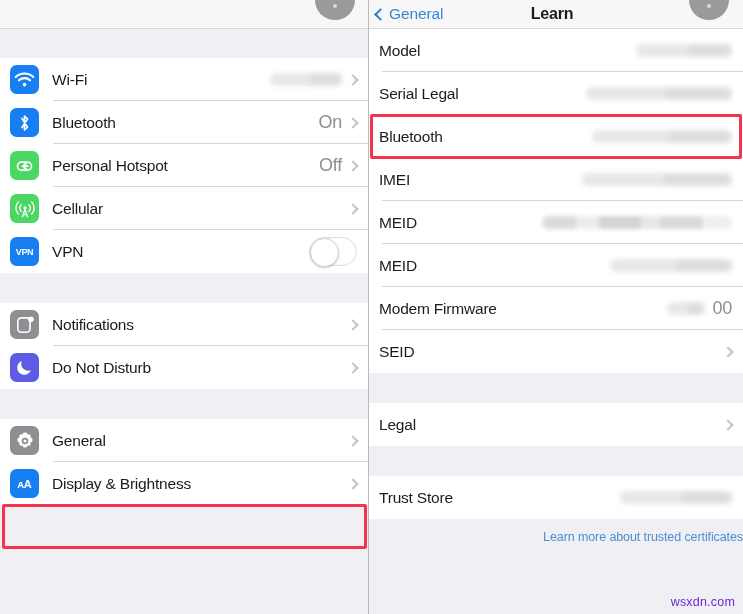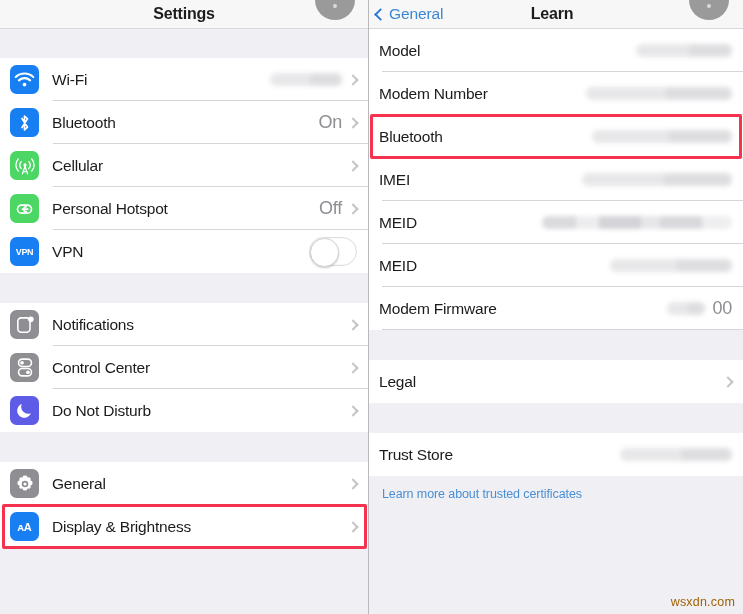--- a/index.html
+++ b/index.html
@@ -101,38 +101,37 @@
   }
 
   
   .hl{
     position:absolute; border:3.5px solid #f5334f; border-radius:2px;
     pointer-events:none; z-index:9;
   }
 
   
   .link-row{
-    background:#efeff4; padding:8px 0 0 13px; height:32px;
+    background:#efeff4; padding:8px 0 0 13px; height:32px;text-align:right;
   }
   .link-text{ font-size:12.5px; color:#4a8fd4; letter-spacing:-0.1px; cursor:pointer; }
 
   .watermark{
     position:absolute; right:8px; bottom:5px; font-size:12.5px;
-    color:#a16207; letter-spacing:0.2px; z-index:10;
+    color:#6d28d9; letter-spacing:0.2px; z-index:10;
   }
 </style>
 </head>
 <body>
 
 <div class="screen">
 
   <div class="pane pane-left">
 
     <div class="navbar">
-      <div class="nav-title">Settings</div>
       <div class="circle-badge circle-left">
         <span class="dot"></span>
       </div>
     </div>
 
     <div class="gap" style="height:29px"></div>
     <div class="list" id="left-sec-0">
         <div class="row sep">
           <span class="app-icon" style="background: rgb(24, 127, 242);">
             <svg width="21" height="16" viewBox="0 0 24 18">
@@ -154,44 +153,44 @@
             </svg>
           </span>
           <span class="row-label">Bluetooth</span>
           <span class="row-right">
             <span class="row-value">On</span>
             <span class="chevron"></span>
           </span>
         </div>
         <div class="row sep">
           <span class="app-icon" style="background: rgb(76, 214, 100);">
+            <svg width="21" height="18" viewBox="0 0 24 20">
+              <path d="M15.4 5.6a4.6 4.6 0 0 1 0 9.2H8.6a4.6 4.6 0 0 1 0-9.2zM9.6 10.2h6.2" style="fill:none;stroke:#fff;stroke-width:1.7;stroke-linecap:round;stroke-linejoin:round;stroke-width:1.9"></path>
+              <path d="M14 7.4a2.8 2.8 0 0 0 0 5.6" style="fill:none;stroke:#fff;stroke-width:1.7;stroke-linecap:round;stroke-linejoin:round;stroke-width:1.9"></path>
+            </svg>
+          </span>
+          <span class="row-label">Personal Hotspot</span>
+          <span class="row-right">
+            <span class="row-value">Off</span>
+            <span class="chevron"></span>
+          </span>
+        </div>
+        <div class="row sep">
+          <span class="app-icon" style="background: rgb(76, 214, 100);">
             <svg width="22" height="20" viewBox="0 0 24 22">
               <path d="M4.6 3.4a9.6 9.6 0 0 0 0 13.2M19.4 3.4a9.6 9.6 0 0 1 0 13.2M7.8 6.2a5.2 5.2 0 0 0 0 7.6M16.2 6.2a5.2 5.2 0 0 1 0 7.6" style="fill:none;stroke:#fff;stroke-width:1.7;stroke-linecap:round;stroke-linejoin:round;stroke-width:1.5"></path>
               <circle cx="12" cy="9.8" r="1.7" fill="#fff"></circle>
               <path d="M12 11.4 9.2 19.6M12 11.4l2.8 8.2M9.8 17.2h4.4" style="fill:none;stroke:#fff;stroke-width:1.7;stroke-linecap:round;stroke-linejoin:round;stroke-width:1.4"></path>
             </svg>
           </span>
           <span class="row-label">Cellular</span>
           <span class="row-right">
             <span class="chevron"></span>
           </span>
         </div>
-        <div class="row sep">
-          <span class="app-icon" style="background: rgb(76, 214, 100);">
-            <svg width="21" height="18" viewBox="0 0 24 20">
-              <path d="M15.4 5.6a4.6 4.6 0 0 1 0 9.2H8.6a4.6 4.6 0 0 1 0-9.2zM9.6 10.2h6.2" style="fill:none;stroke:#fff;stroke-width:1.7;stroke-linecap:round;stroke-linejoin:round;stroke-width:1.9"></path>
-              <path d="M14 7.4a2.8 2.8 0 0 0 0 5.6" style="fill:none;stroke:#fff;stroke-width:1.7;stroke-linecap:round;stroke-linejoin:round;stroke-width:1.9"></path>
-            </svg>
-          </span>
-          <span class="row-label">Personal Hotspot</span>
-          <span class="row-right">
-            <span class="row-value">Off</span>
-            <span class="chevron"></span>
-          </span>
-        </div>
         <div class="row">
           <span class="app-icon" style="background: rgb(24, 127, 242);">
             <span class="icon-text">VPN</span>
           </span>
           <span class="row-label">VPN</span>
           <span class="row-right">
             <span class="toggle">
               <span class="knob"></span>
             </span>
           </span>
@@ -200,34 +199,20 @@
     <div class="gap" style="height:30px"></div>
     <div class="list" id="left-sec-1">
         <div class="row sep">
           <span class="app-icon" style="background: rgb(142, 142, 147);">
             <svg width="20" height="20" viewBox="0 0 24 24">
               <rect x="3.4" y="3.4" width="14.6" height="17.2" rx="4.2" style="fill:none;stroke:#fff;stroke-width:1.7;stroke-linecap:round;stroke-linejoin:round;stroke-width:1.9"></rect>
               <circle cx="19" cy="5.2" r="3.4" fill="#fff"></circle>
             </svg>
           </span>
           <span class="row-label">Notifications</span>
-          <span class="row-right">
-            <span class="chevron"></span>
-          </span>
-        </div>
-        <div class="row sep">
-          <span class="app-icon" style="background: rgb(142, 142, 147);">
-            <svg width="18" height="21" viewBox="0 0 20 24">
-              <rect x="2.6" y="2.4" width="14.8" height="8.4" rx="4.2" style="fill:none;stroke:#fff;stroke-width:1.7;stroke-linecap:round;stroke-linejoin:round;stroke-width:1.8"></rect>
-              <circle cx="6.6" cy="6.6" r="2.1" fill="#fff"></circle>
-              <rect x="2.6" y="13.2" width="14.8" height="8.4" rx="4.2" style="fill:none;stroke:#fff;stroke-width:1.7;stroke-linecap:round;stroke-linejoin:round;stroke-width:1.8"></rect>
-              <circle cx="13.4" cy="17.4" r="2.1" fill="#fff"></circle>
-            </svg>
-          </span>
-          <span class="row-label">Control Center</span>
           <span class="row-right">
             <span class="chevron"></span>
           </span>
         </div>
         <div class="row">
           <span class="app-icon" style="background: rgb(94, 92, 230);">
             <svg width="19" height="19" viewBox="0 0 22 22">
               <path d="M18.4 14.2A8.2 8.2 0 0 1 7.8 3.6 8.2 8.2 0 1 0 18.4 14.2z" fill="#fff"></path>
             </svg>
           </span>
@@ -280,21 +265,21 @@
     </div>
 
     <div class="list" id="right-sec-0">
         <div class="row sep sep-full">
           <span class="row-label">Model</span>
           <span class="row-right">
             <span class="blur soft" style="width: 96px;"></span>
           </span>
         </div>
         <div class="row sep sep-full">
-          <span class="row-label">Modem Number</span>
+          <span class="row-label">Serial Legal</span>
           <span class="row-right">
             <span class="blur soft" style="width: 146px;"></span>
           </span>
         </div>
         <div class="row sep sep-full">
           <span class="row-label">Bluetooth</span>
           <span class="row-right">
             <span class="blur soft" style="width: 140px;"></span>
           </span>
         </div>
@@ -314,20 +299,26 @@
           <span class="row-label">MEID</span>
           <span class="row-right">
             <span class="blur soft" style="width: 122px;"></span>
           </span>
         </div>
         <div class="row sep sep-full">
           <span class="row-label">Modem Firmware</span>
           <span class="row-right">
             <span class="blur soft" style="width: 38px;"></span>
             <span class="row-value">00</span>
+          </span>
+        </div>
+        <div class="row">
+          <span class="row-label">SEID</span>
+          <span class="row-right">
+            <span class="chevron"></span>
           </span>
         </div>
       </div>
     <div class="gap" style="height:30px"></div>
     <div class="list" id="right-sec-1">
         <div class="row">
           <span class="row-label">Legal</span>
           <span class="row-right">
             <span class="chevron"></span>
           </span>

